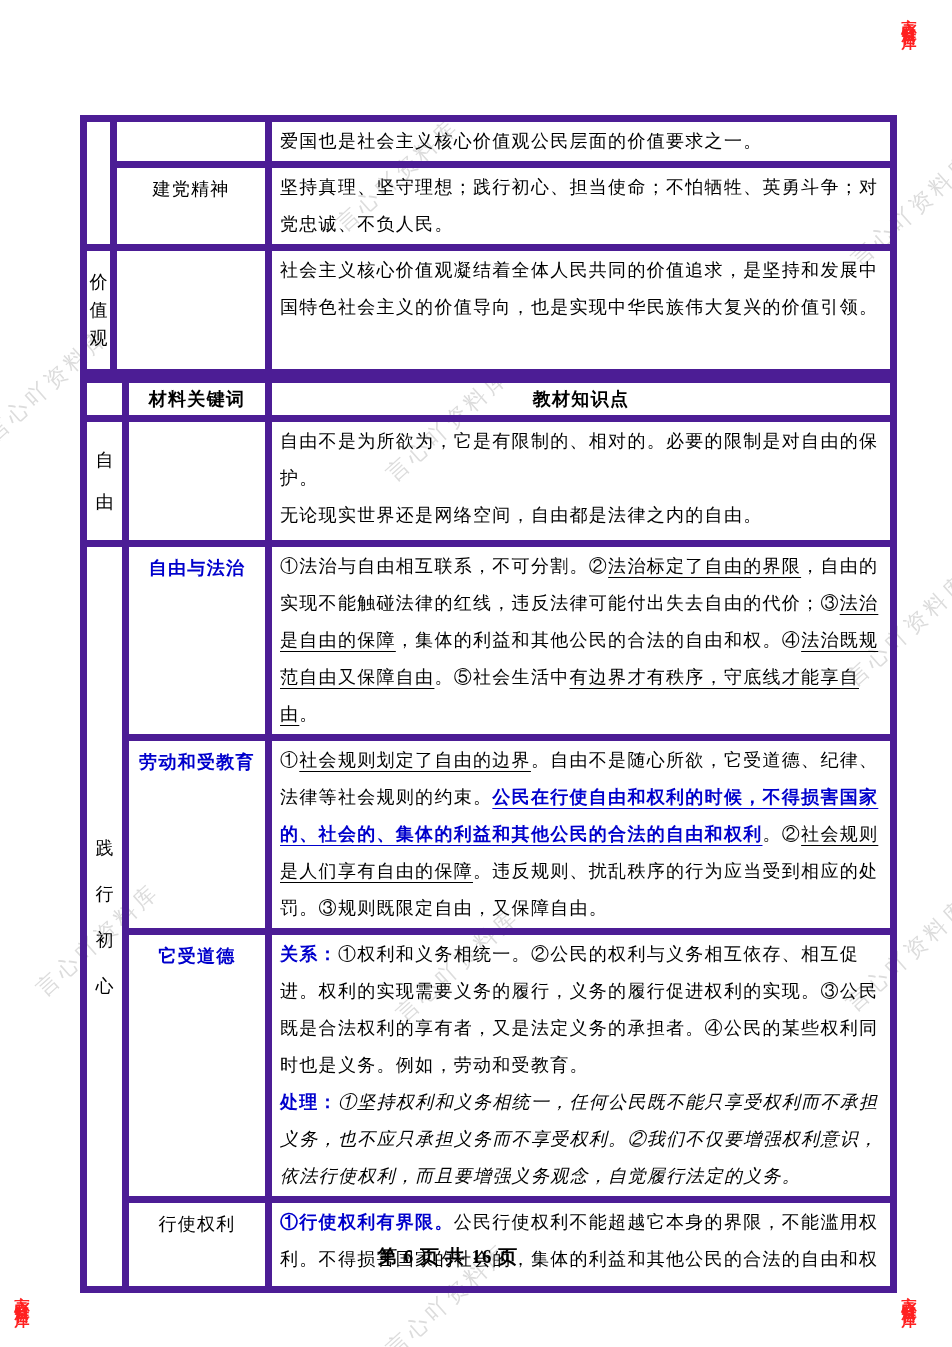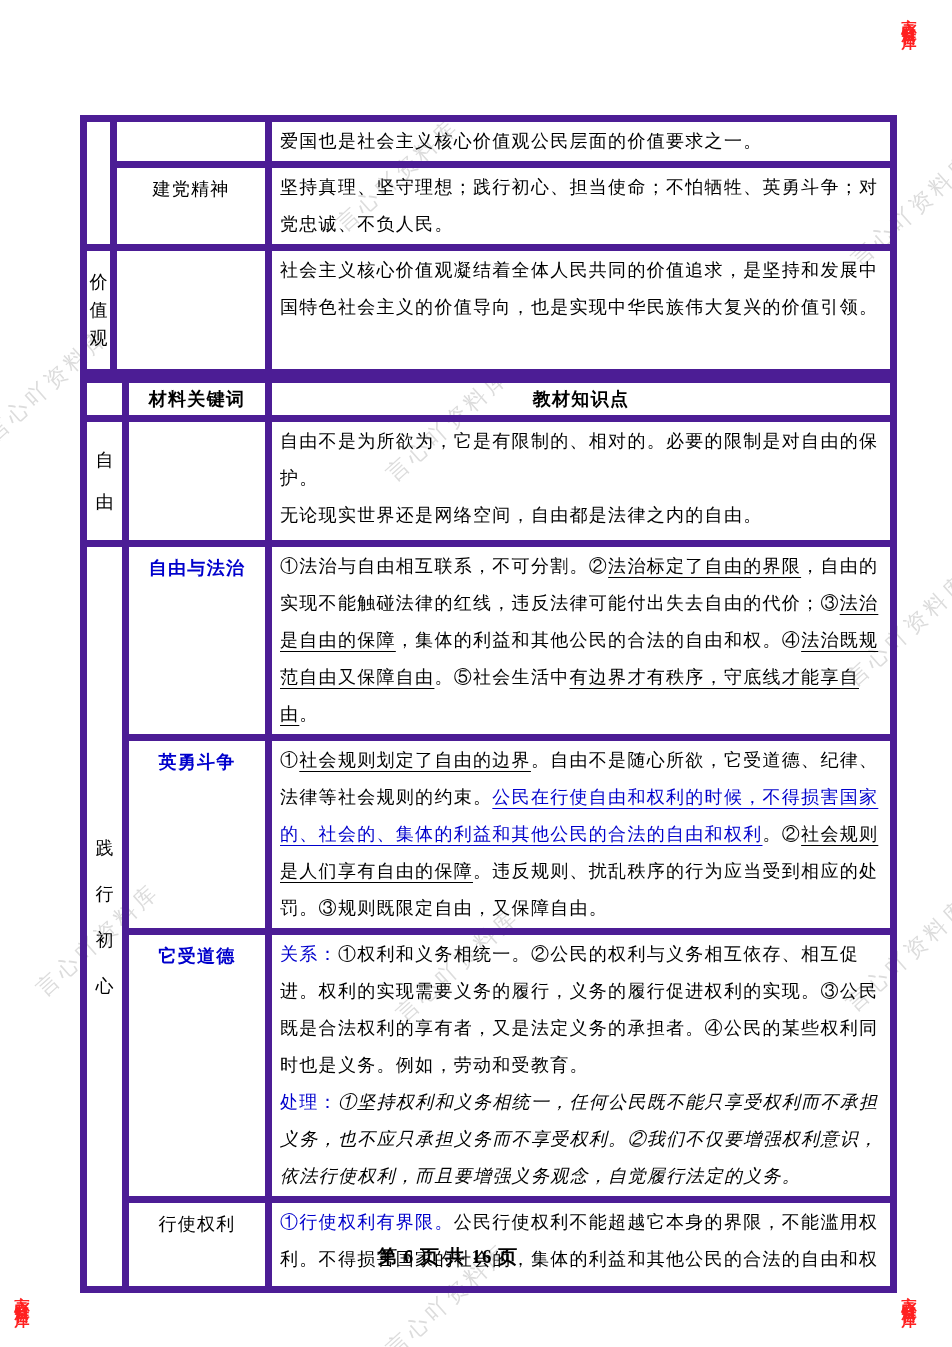--- a/index.html
+++ b/index.html
@@ -34,21 +34,21 @@
   .vl-freedom{line-height:42px;}
   .vl-relations{line-height:46px;}
   td.kw-cell{text-align:center;padding-top:3px;line-height:36px;margin-left:35px;}
   .kw-blue{color:var(--accent);font-weight:bold;}
   tr.hdr td{text-align:center;font-weight:bold;line-height:28px;padding:2px;margin-top:8px;}
   .section-heading{
     text-align:center;color:var(--accent);font-weight:bold;font-size:18px;
     letter-spacing:2px;margin:8px 0;line-height:21px;
   }
   .rt-u{text-decoration:underline;text-underline-offset:5px;text-align:center;}
-  .rt-b{font-weight:normal;}
+  .rt-b{font-weight:bold;}
   .rt-blue{color:var(--accent);}
   .rt-i{font-style:italic;}
   .page-footer{
     position:absolute;left:0;top:1244px;width:896px;text-align:center;z-index:1;
     font-size:19px;font-weight:bold;letter-spacing:1px;
   }
 </style>
 </head>
 <body>
 
@@ -120,21 +120,21 @@
     <tr style="height:190px">
       <td class="group-cell" rowspan="4">
         <div class="vlabel vl-relations">践行初心</div>
       </td>
       <td class="kw-cell kw-blue">自由与法治</td>
       <td>
         <div><span>①法治与自由相互联系，不可分割。②</span><span class="rt-u">法治标定了自由的界限</span><span>，自由的实现不能触碰法律的红线，违反法律可能付出失去自由的代价；③</span><span class="rt-u">法治是自由的保障</span><span>，集体的利益和其他公民的合法的自由和权。④</span><span class="rt-u">法治既规范自由又保障自由</span><span>。⑤社会生活中</span><span class="rt-u">有边界才有秩序，守底线才能享自由</span><span>。</span></div>
       </td>
     </tr>
     <tr style="height:190px">
-      <td class="kw-cell kw-blue">英勇斗争</td>
+      <td class="kw-cell kw-blue">劳动和受教育</td>
       <td>
         <div><span>①</span><span class="rt-u">社会规则划定了自由的边界</span><span>。自由不是随心所欲，它受道德、纪律、法律等社会规则的约束。</span><span class="rt-b rt-blue rt-u">公民在行使自由和权利的时候，不得损害国家的、社会的、集体的利益和其他公民的合法的自由和权利</span><span>。②</span><span class="rt-u">社会规则是人们享有自由的保障</span><span>。违反规则、扰乱秩序的行为应当受到相应的处罚。③规则既限定自由，又保障自由。</span></div>
       </td>
     </tr>
     <tr style="height:265px">
       <td class="kw-cell kw-blue">它受道德</td>
       <td>
         <div><span class="rt-b rt-blue">关系：</span><span>①权利和义务相统一。②公民的权利与义务相互依存、相互促进。权利的实现需要义务的履行，义务的履行促进权利的实现。③公民既是合法权利的享有者，又是法定义务的承担者。④公民的某些权利同时也是义务。例如，劳动和受教育。</span></div>
         <div><span class="rt-b rt-blue">处理：</span><span class="rt-i">①坚持权利和义务相统一，任何公民既不能只享受权利而不承担义务，也不应只承担义务而不享受权利。②我们不仅要增强权利意识，依法行使权利，而且要增强义务观念，自觉履行法定的义务。</span></div>
       </td>

